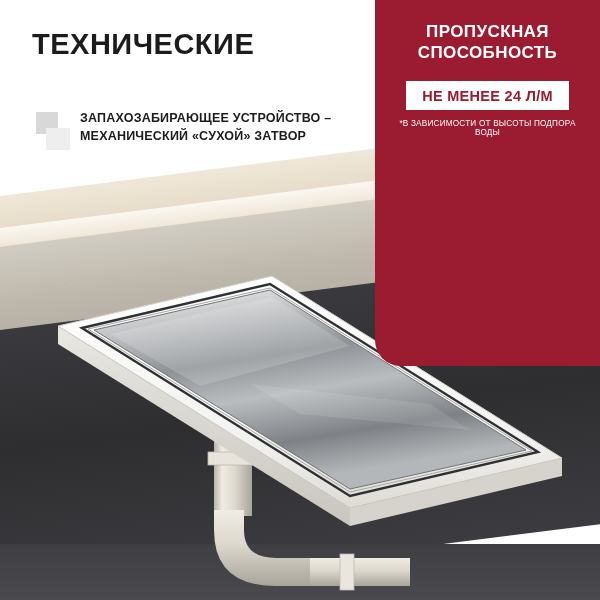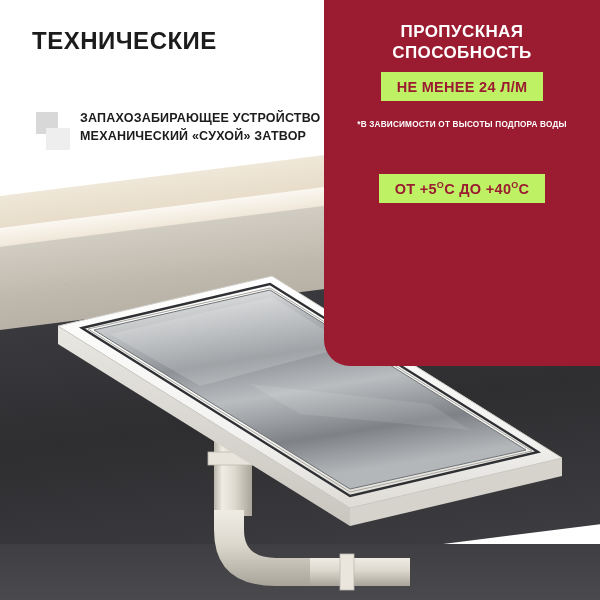--- a/index.html
+++ b/index.html
@@ -107,21 +107,21 @@
   }
   .pipe svg { display: block; }
 
   
   .heading {
     position: absolute;
     left: 32px; top: 26px;
     width: 310px;
   }
   .heading-line {
-    font-size: 24px;
+    font-size: 29px;
     font-weight: bold;
     letter-spacing: .5px;
     color: #1c1c1c;
     line-height: 1.28;
     text-transform: uppercase;
   }
 
   .feature {
     position: absolute;
     left: 36px; top: 110px;
@@ -152,60 +152,60 @@
     line-height: 1.42;
     color: #1c1c1c;
     text-transform: uppercase;
     letter-spacing: .2px;
   }
 
   
   .panel {
     position: absolute;
     right: 0; top: 0;
-    width: 276px;
+    width: 225px;
     height: 366px;
     background: #9b1b30;
     border-bottom-left-radius: 26px;
     border-bottom-right-radius: 0;
     box-sizing: border-box;
     padding: 22px 18px 18px;
     color: #ffffff;
     text-align: center;
   }
   .panel-block { margin-bottom: 6px; }
   .panel-title {
     font-size: 17px;
     font-weight: bold;
     line-height: 1.22;
     letter-spacing: .4px;
     text-transform: uppercase;
   }
   .pill {
     display: inline-block;
-    background: #bef264;
+    background: #ffffff;
     color: #9b1b30;
     font-size: 14.5px;
     font-weight: bold;
     letter-spacing: .3px;
     padding: 7px 16px 6px;
-    margin-top: 9px;
+    margin-top: 18px;
     text-transform: uppercase;
     white-space: nowrap;
   }
   .pill sup {
     font-size: 9px;
     vertical-align: super;
     line-height: 0;
   }
   .footnote {
     font-size: 8.2px;
-    font-weight: bold;
+    font-weight: normal;
     letter-spacing: .2px;
-    margin-top: 19px;
+    margin-top: 9px;
     text-transform: uppercase;
     color: #ffffff;
   }
   .gap-1 { height: 14px; }
   .gap-2 { height: 16px; }
 </style>
 </head>
 <body>
 
 <div class="stage">
@@ -305,18 +305,17 @@
       <div class="pill">НЕ МЕНЕЕ 24 Л/М</div>
       <div class="footnote">*В ЗАВИСИМОСТИ ОТ ВЫСОТЫ ПОДПОРА ВОДЫ</div>
     </div>
 
     <div class="gap-1"></div>
 
 
     <div class="gap-2"></div>
 
     <div class="panel-block">
-      <div class="pill"><span>ОТ +5</span><sup>O</sup><span>С ДО +40</span><sup>O</sup><span>С</span></div>
     </div>
 
   </div>
 
 </div>
 
 </body></html>

